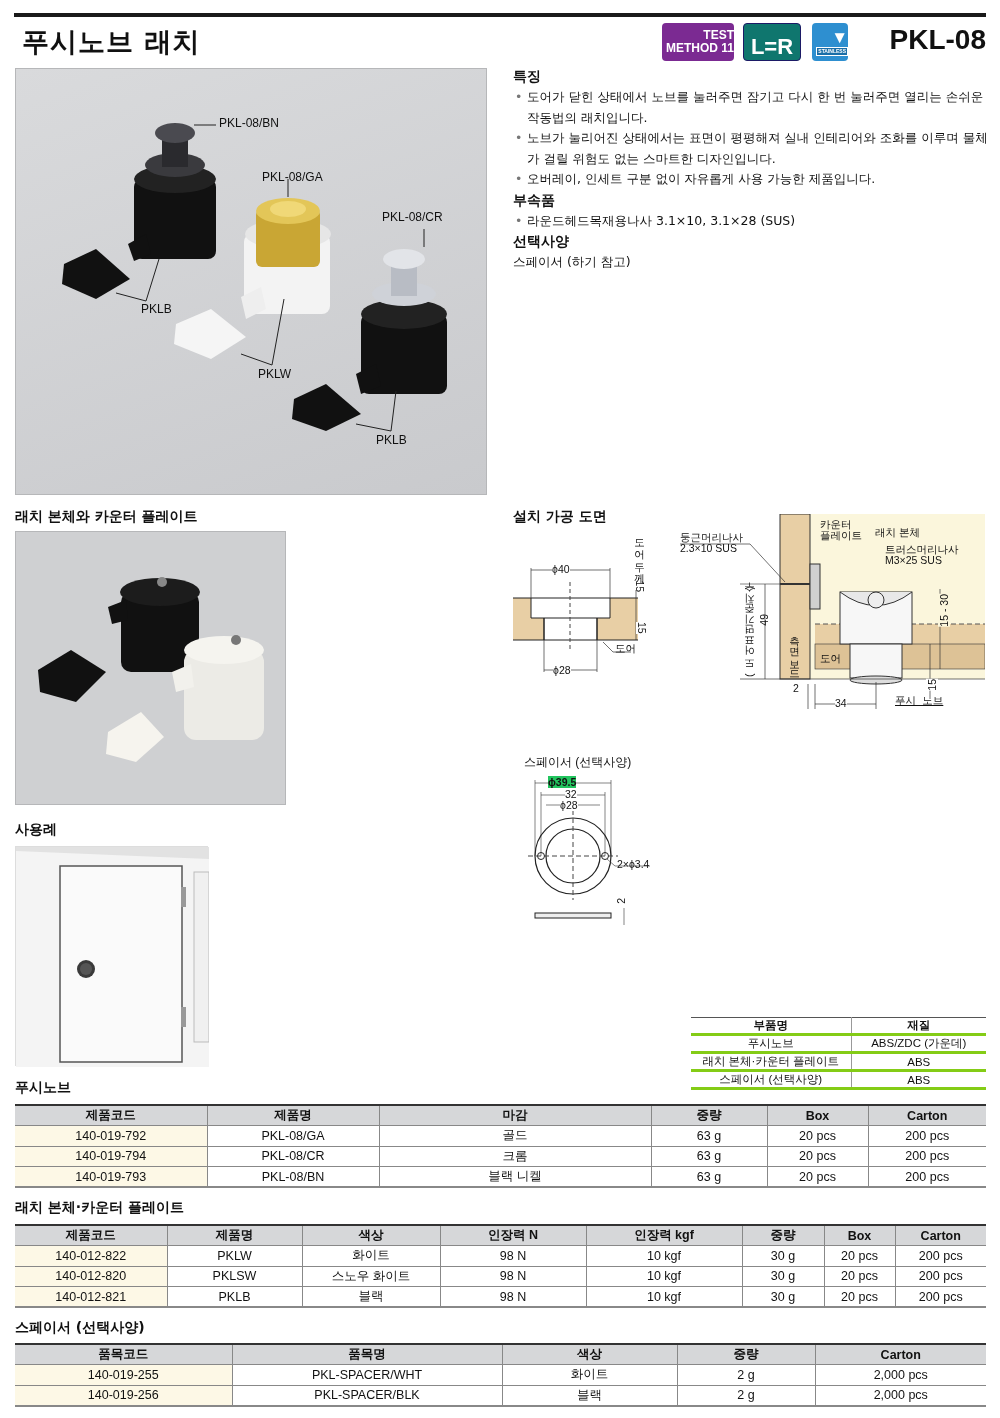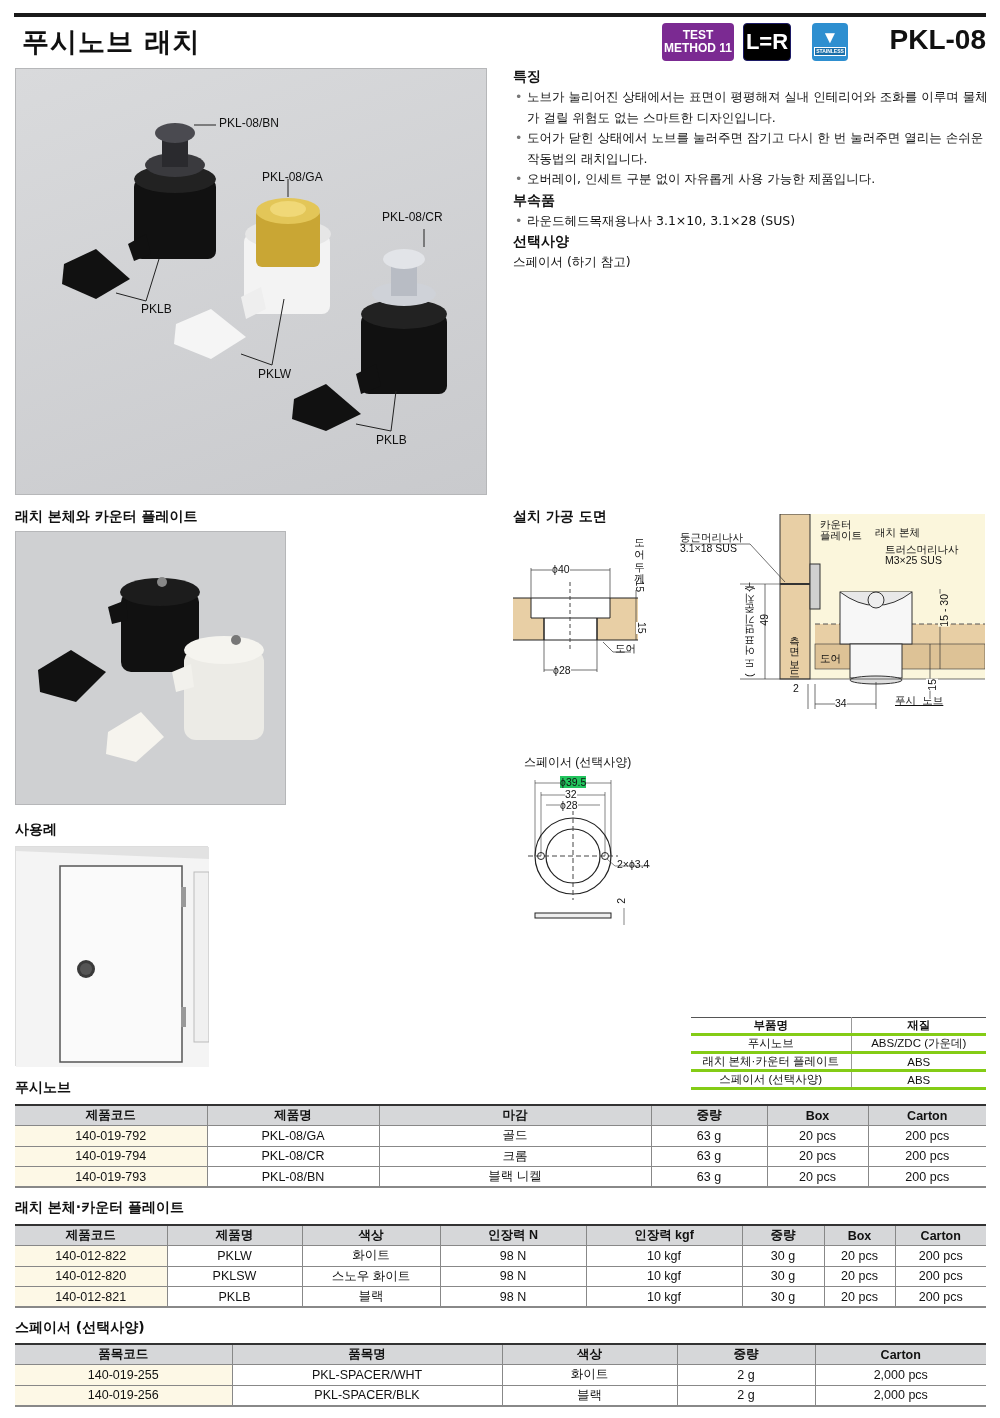--- a/index.html
+++ b/index.html
@@ -1,22 +1,22 @@
 <!DOCTYPE html>
 <html><head>
 <meta charset="utf-8">
 <style>
   * { box-sizing: border-box; margin: 0; padding: 0; }
   body { width: 1000px; height: 1418px; background: #fff; font-family: "DejaVu Sans", "Liberation Sans", sans-serif; color: #111; position: relative; overflow: hidden; }
   .abs { position: absolute; }
   .topline { left: 14px; top: 13px; width: 972px; height: 4px; background: #1a1a1a; }
   .title { left: 22px; top: 24px; font-size: 27px; font-weight: bold; letter-spacing: 1px; }
-  .badge { top: 23px; height: 38px; border-radius: 4px; color: #fff; font-family: "Liberation Sans", sans-serif; font-weight: bold; display: flex; align-items: center; justify-content: center; text-align: center; }
+  .badge { top: 23px; height: 38px; border-radius: 4px; color: #fff; font-family: "Liberation Sans", sans-serif; font-weight: bold; display: flex; align-items: flex-end; justify-content: center; text-align: center; }
   .badge-test { left: 662px; width: 72px; background: #7b2a92; font-size: 12px; line-height: 13px; flex-direction: column; }
-  .badge-lr { left: 743px; width: 48px; background: #000000; font-size: 22px; border: 1px solid #1c1a66; }
+  .badge-lr { left: 743px; width: 58px; background: #0f766e; font-size: 22px; border: 1px solid #1c1a66; }
   .badge-ss { left: 812px; width: 36px; background: #2e8fd0; flex-direction: column; font-size: 5px; }
   .badge-ss .y { font-size: 17px; line-height: 18px; }
   .badge-ss .lbl { border: 1px solid #fff; background: #1a6ea8; padding: 0 1px; font-size: 5px; line-height: 7px; }
   .code { right: 14px; top: 24px; font-family: "Liberation Sans", sans-serif; font-size: 28px; font-weight: bold; }
   .photo { background: #cfd0d2; border: 1px solid #b6b7b9; overflow: hidden; }
   .photo-label { font-family: "Liberation Sans", sans-serif; font-size: 12px; color: #111; }
   .lead { stroke: #222; stroke-width: 1; fill: none; }
   .sec-h { font-size: 14px; font-weight: bold; }
   .feat { left: 513px; top: 66px; width: 475px; font-size: 12.5px; line-height: 20.5px; }
   .feat h3 { font-size: 14px; font-weight: bold; line-height: 21px; }
@@ -93,22 +93,22 @@
   <span class="abs photo-label" style="left:246px;top:101px;">PKL-08/GA</span>
   <span class="abs photo-label" style="left:366px;top:141px;">PKL-08/CR</span>
   <span class="abs photo-label" style="left:125px;top:233px;">PKLB</span>
   <span class="abs photo-label" style="left:242px;top:298px;">PKLW</span>
   <span class="abs photo-label" style="left:360px;top:364px;">PKLB</span>
 </div>
 
 <div class="abs feat">
   <h3>특징</h3>
   <ul>
+    <li>도어가 닫힌 상태에서 노브를 눌러주면 잠기고 다시 한 번 눌러주면 열리는 손쉬운 작동법의 래치입니다.</li>
     <li>노브가 눌리어진 상태에서는 표면이 평평해져 실내 인테리어와 조화를 이루며 물체가 걸릴 위험도 없는 스마트한 디자인입니다.</li>
-    <li>도어가 닫힌 상태에서 노브를 눌러주면 잠기고 다시 한 번 눌러주면 열리는 손쉬운 작동법의 래치입니다.</li>
     <li>오버레이, 인세트 구분 없이 자유롭게 사용 가능한 제품입니다.</li>
   </ul>
   <h3>부속품</h3>
   <ul>
     <li>라운드헤드목재용나사 3.1×10, 3.1×28 (SUS)</li>
   </ul>
   <h3>선택사양</h3>
   <p>스페이서 (하기 참고)</p>
 </div>
 
@@ -193,21 +193,21 @@
     <line x1="85" y1="70" x2="85" y2="165" stroke="#333" stroke-width=".7"></line>
     <line x1="260" y1="75" x2="260" y2="155" stroke="#333" stroke-width=".7"></line>
     <line x1="250" y1="130" x2="250" y2="185" stroke="#333" stroke-width=".7"></line>
     <line x1="128" y1="170" x2="128" y2="195" stroke="#333" stroke-width=".7"></line>
     <line x1="135" y1="170" x2="135" y2="195" stroke="#333" stroke-width=".7"></line>
     <line x1="135" y1="190" x2="196" y2="190" stroke="#333" stroke-width=".7"></line>
     <line x1="196" y1="168" x2="196" y2="195" stroke="#333" stroke-width=".7"></line>
   </svg>
   <span class="abs dim" style="left:0;top:18px;line-height:11px;">
     <span>둥근머리나사</span><br>
-    <span>3.1×18 SUS</span>
+    <span>2.3×10 SUS</span>
   </span>
   <span class="abs dim" style="left:140px;top:5px;line-height:11px;">
     <span>카운터</span><br>
     <span>플레이트</span>
   </span>
   <span class="abs dim" style="left:195px;top:12px;">래치 본체</span>
   <span class="abs dim" style="left:205px;top:30px;line-height:11px;">
     <span>트러스머리나사</span><br>
     <span>M3×25 SUS</span>
   </span>
@@ -236,21 +236,21 @@
     <line x1="15" y1="13" x2="91" y2="13" stroke="#333" stroke-width=".6"></line>
     <line x1="21" y1="22" x2="21" y2="86" stroke="#333" stroke-width=".6"></line>
     <line x1="85" y1="22" x2="85" y2="86" stroke="#333" stroke-width=".6"></line>
     <line x1="21" y1="25" x2="85" y2="25" stroke="#333" stroke-width=".6"></line>
     <line x1="26" y1="35" x2="80" y2="35" stroke="#333" stroke-width=".6"></line>
     <line x1="87" y1="89" x2="95" y2="96" stroke="#333" stroke-width=".6"></line>
     <line x1="95" y1="96" x2="130" y2="96" stroke="#333" stroke-width=".6"></line>
     <rect x="15" y="143" width="76" height="5" fill="#eee" stroke="#222"></rect>
     <line x1="104" y1="138" x2="104" y2="155" stroke="#333" stroke-width=".6"></line>
   </svg>
-  <span class="abs dim" style="left:40px;top:6px;background:#22c55e;">ϕ39.5</span>
+  <span class="abs dim" style="left:28px;top:6px;background:#22c55e;font-weight:bold;">ϕ39.5</span>
   <span class="abs dim" style="left:45px;top:18px;background:#fff;">32</span>
   <span class="abs dim" style="left:40px;top:29px;background:#fff;">ϕ28</span>
   <span class="abs dim" style="left:97px;top:88px;">2×ϕ3.4</span>
   <span class="abs dim" style="left:95px;top:128px;writing-mode:vertical-rl;transform:rotate(180deg);">2</span>
 </div>
 
 <table class="abs mat" style="left:691px;top:1017px;width:295px;">
   <thead>
       <tr>
     <th style="width:160px;">부품명</th>

